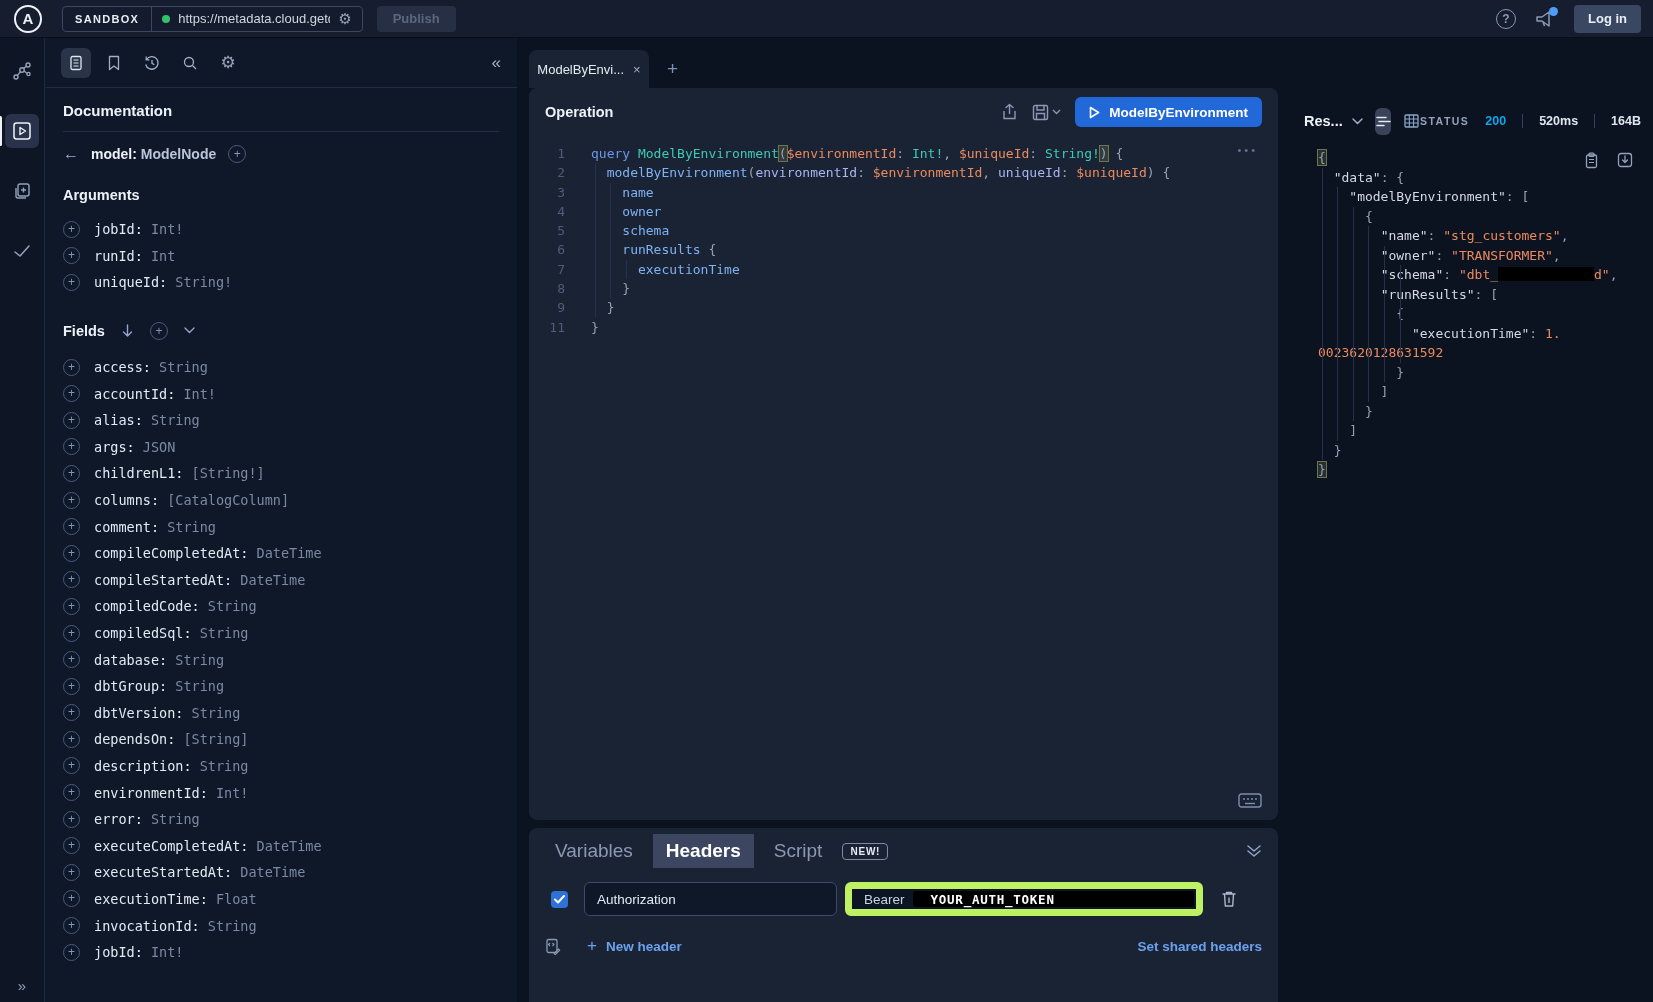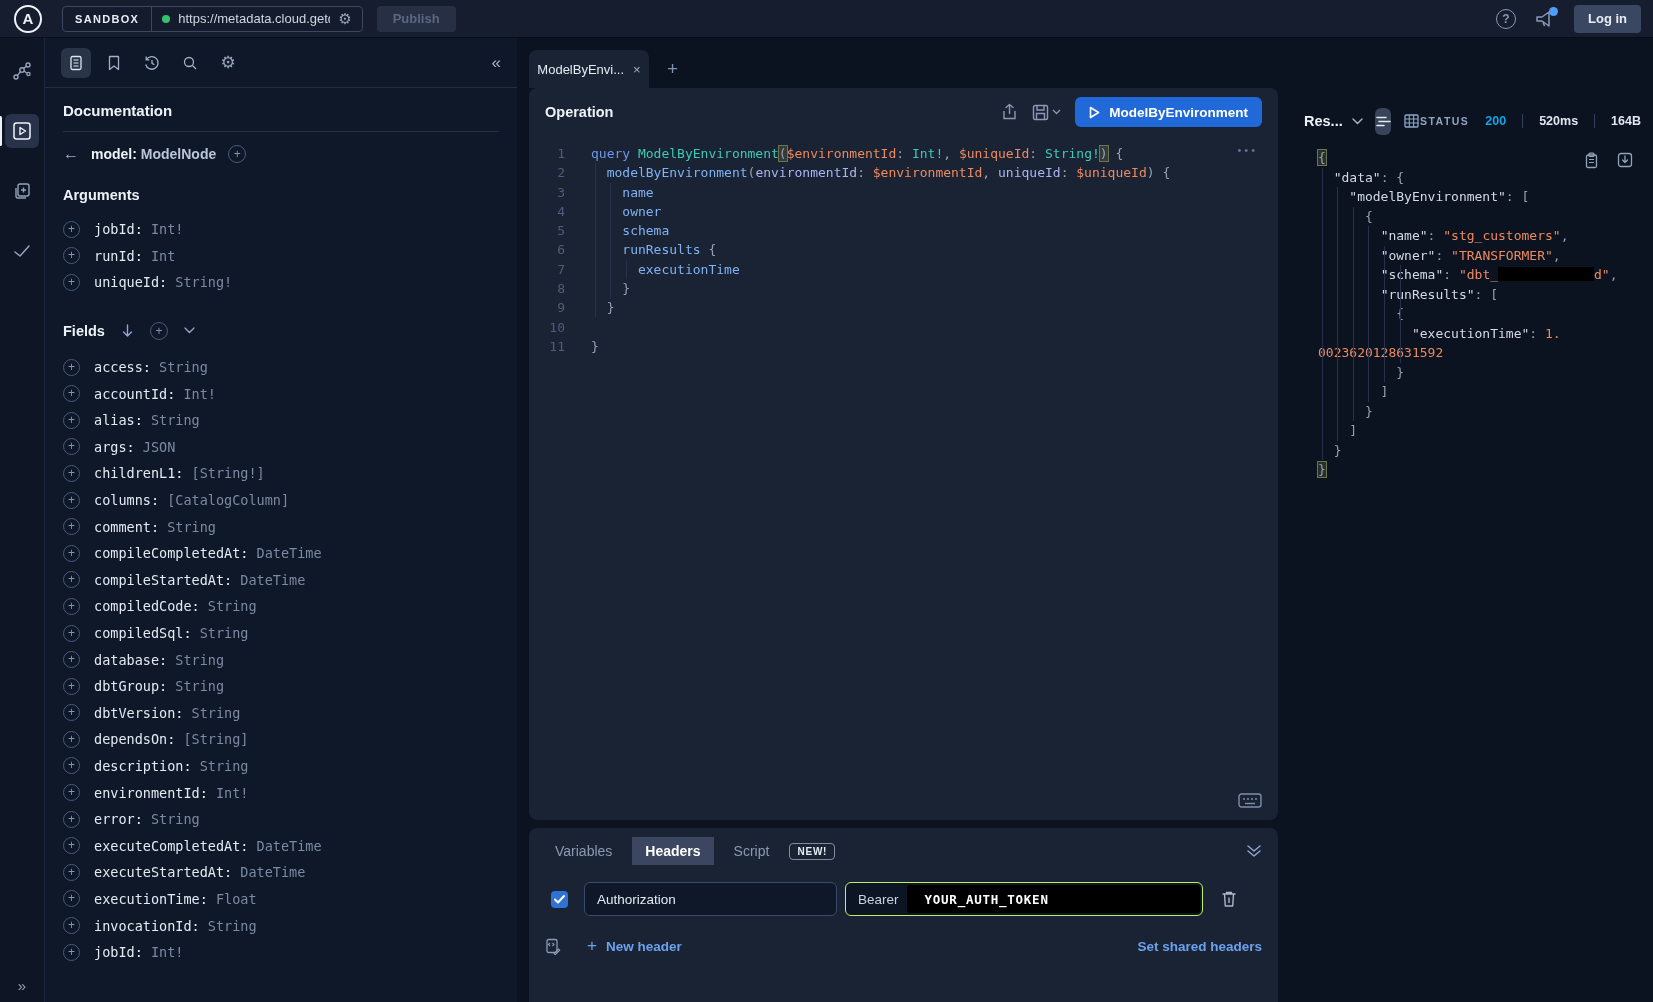--- a/index.html
+++ b/index.html
@@ -130,39 +130,39 @@
   .tk-p { color:#95a1b6; }
   .tk-bm { color:#95a1b6; background:rgba(120,126,74,.28); box-shadow:0 0 0 1px #6e7450; }
   .tk-k { color:#d3dae3; } .tk-s { color:#ec8a5e; } .tk-n { color:#ec8a5e; }
   .tk-red { display:inline-block; width:96px; height:14px; background:#000; vertical-align:-2px; }
   .editor-menu { position:absolute; top:8px; right:20px; color:#5f739c; font-size:11px; letter-spacing:3px; cursor:pointer; }
   .kbd-icon { position:absolute; bottom:12px; right:16px; cursor:pointer; }
 
   
   .bottom-card { height:174px; border-radius:8px 8px 0 0; padding:0 16px; flex:none; }
   .bc-tabs { height:46px; display:flex; align-items:center; gap:10px; }
-  .bc-tab { font-size:14px; color:#8b99b5; padding:6px 10px; cursor:pointer; }
+  .bc-tab { font-size:19px; color:#8b99b5; padding:6px 10px; cursor:pointer; }
   .bc-tab.active { background:#3c4660; border-radius:0; color:#fff; font-weight:bold; padding:6px 13px; }
   .new-badge {
     border:1px solid #7e8aa3; border-radius:4px; padding:2px 7px;
     font-size:10px; font-weight:bold; letter-spacing:.08em; color:#e6ecf5;
   }
   .bc-tabs .spacer { flex:1; }
   .header-row { display:flex; align-items:center; margin-top:8px; }
   .checkbox {
     width:17px; height:17px; border-radius:4px; background:#2e72d8; flex:none;
     display:flex; align-items:center; justify-content:center; cursor:pointer; margin-left:6px;
   }
   .key-input {
     width:253px; height:34px; margin-left:16px; border:1px solid #3c4a6e; border-radius:6px;
     background:#0e1829; display:flex; align-items:center; padding:0 12px;
     font-size:13.5px; color:#e3eaf3; cursor:text;
   }
   .value-box {
-    width:358px; height:34px; margin-left:8px; border:1px solid #bef264; border-radius:6px;
+    width:358px; height:34px; margin-left:8px; border:7px solid #bef264; border-radius:6px;
     background:#0c1524; display:flex; align-items:center; overflow:hidden; cursor:text;
   }
   .bearer-prefix { padding:0 8px 0 12px; font-size:13.5px; color:#c9d2e0; flex:none; }
   .token-black {
     flex:1; align-self:stretch; margin:2px 2px 2px 0; border-radius:3px; background:#000;
     display:flex; align-items:center; padding-left:18px;
     font-family:"DejaVu Sans Mono", monospace; font-size:12.5px; font-weight:bold;
     letter-spacing:.06em; color:#fff;
   }
   .trash-btn { margin-left:18px; cursor:pointer; display:flex; }
@@ -502,24 +502,20 @@
                 <span class="gutter">7</span>
                 <span class="code-text"><span class="tk-p">      </span><span class="tk-fld">executionTime</span></span>
               </div>
               <div class="code-line">
                 <span class="gutter">8</span>
                 <span class="code-text"><span class="tk-p">    }</span></span>
               </div>
               <div class="code-line">
                 <span class="gutter">9</span>
                 <span class="code-text"><span class="tk-p">  }</span></span>
-              </div>
-              <div class="code-line">
-                <span class="gutter">10</span>
-                <span class="code-text"></span>
               </div>
               <div class="code-line">
                 <span class="gutter">11</span>
                 <span class="code-text"><span class="tk-p">}</span></span>
               </div>
             </div>
         </div>
 
         <div class="card bottom-card">
           <div class="bc-tabs">

